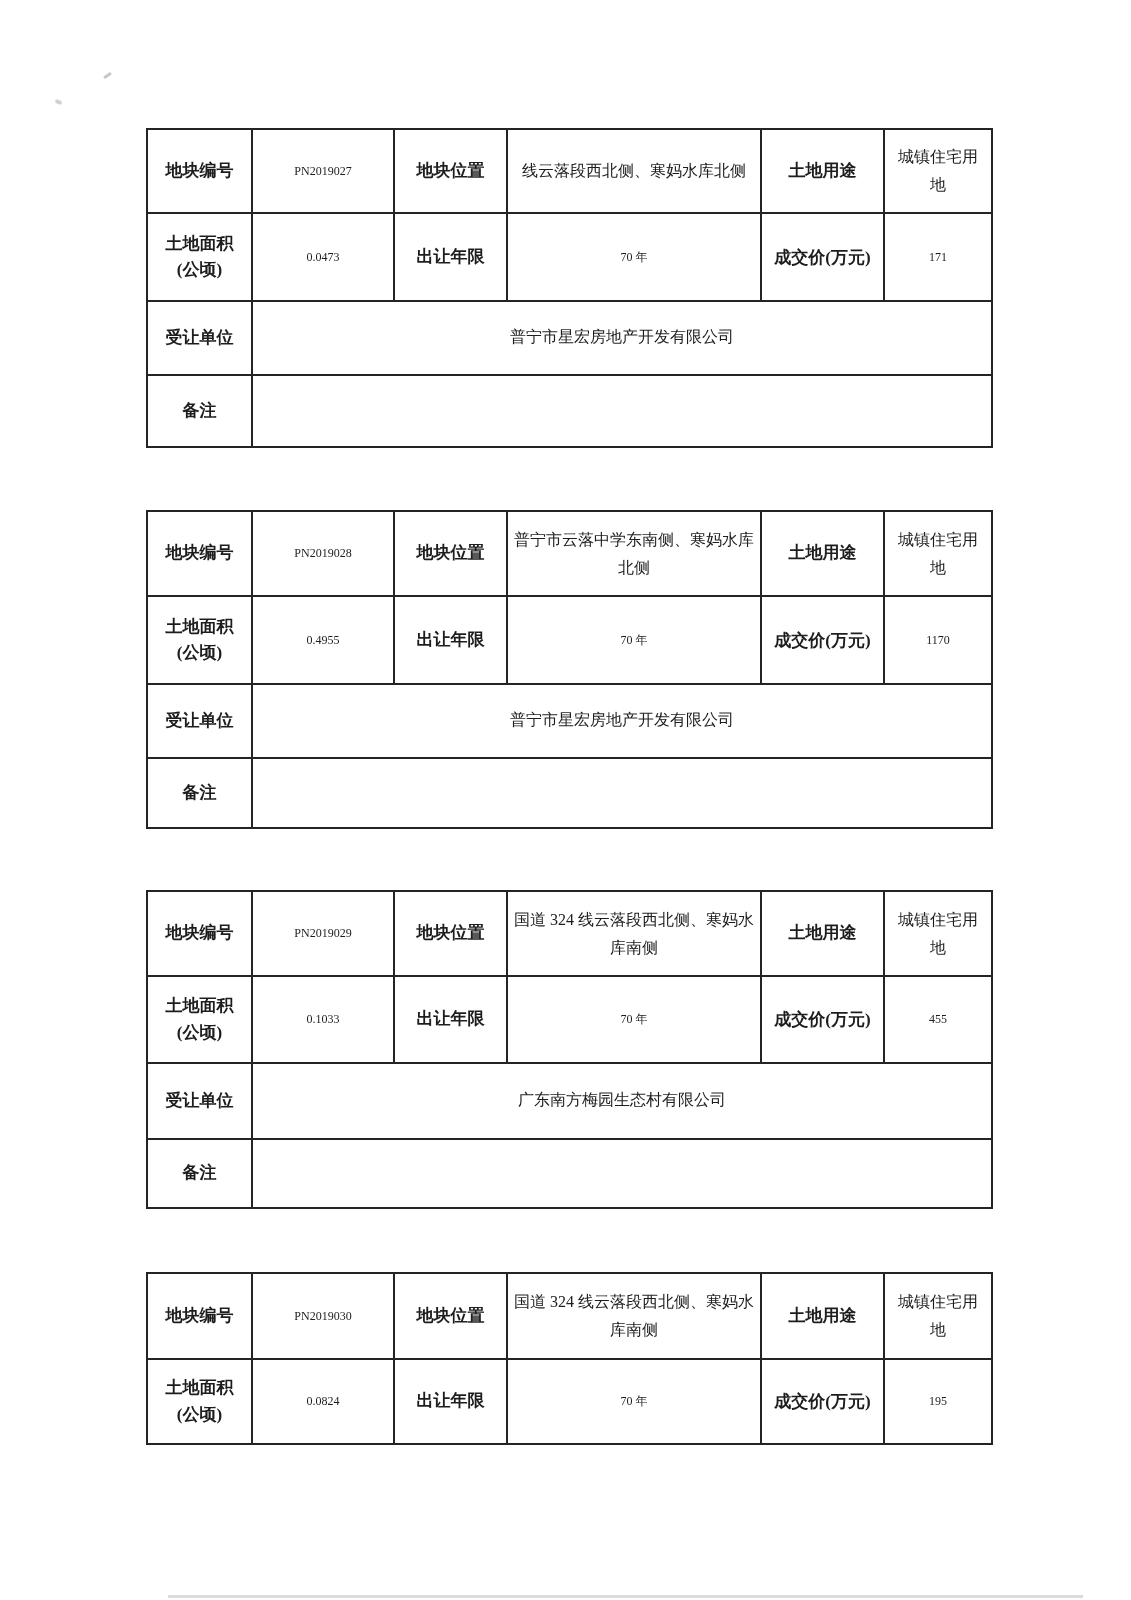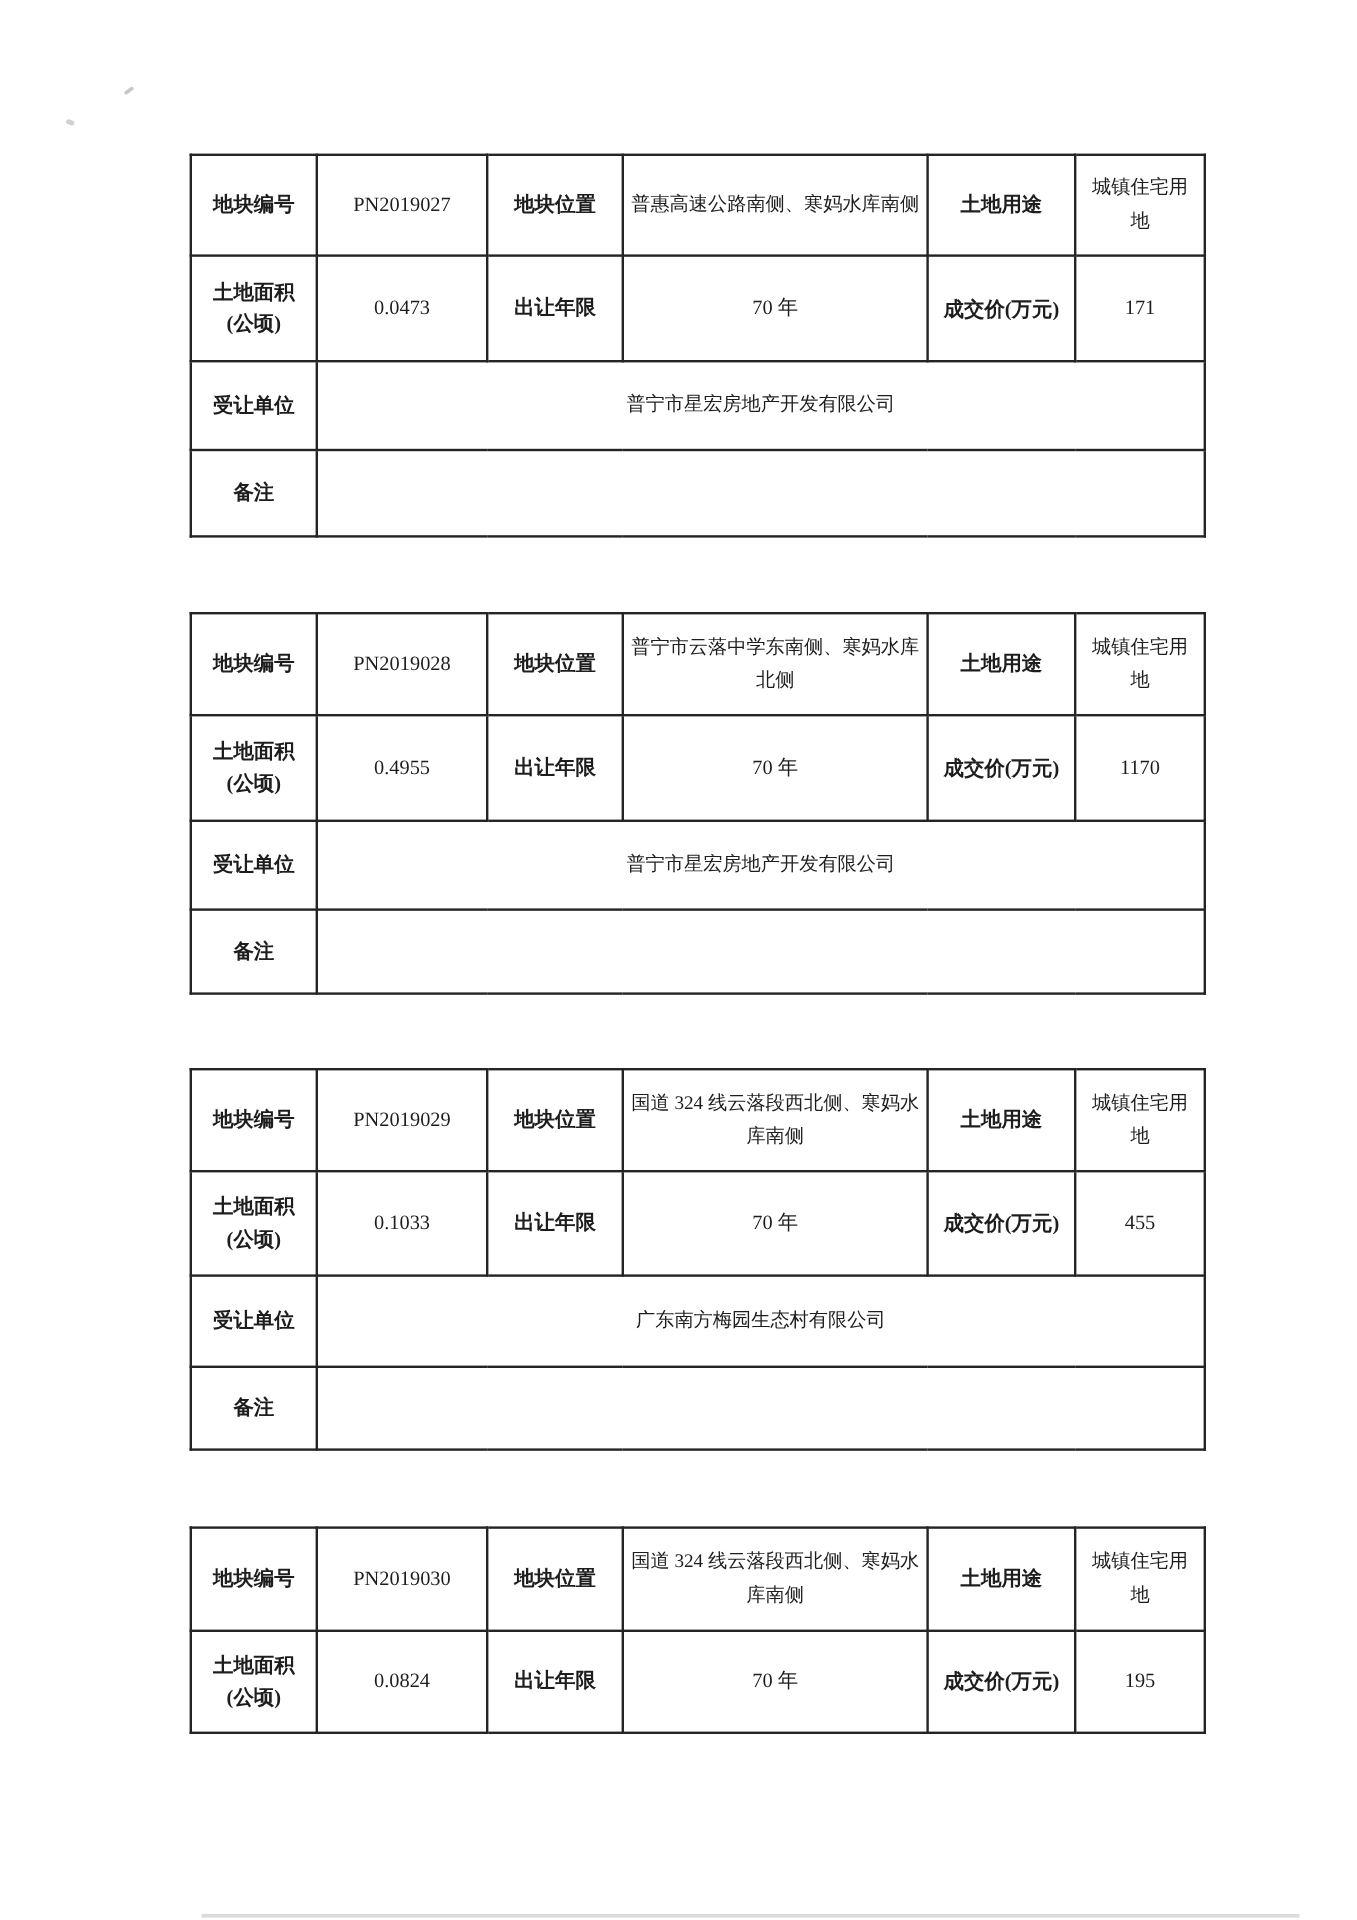--- a/index.html
+++ b/index.html
@@ -7,40 +7,40 @@
     width:1131px;height:1600px;
     background:#ffffff;
     position:relative;
     font-family:"Liberation Serif","DejaVu Serif",serif;
     color:#1d1d1d;
     overflow:hidden;
   }
   .page{position:absolute;inset:0;}
   table.land-table{
     position:absolute;
-    left:158px;
+    left:146px;
     width:845px;
     border-collapse:collapse;
     table-layout:fixed;
   }
   table.land-table td{
     border:2px solid #242424;
     text-align:center;
     vertical-align:middle;
     padding:2px 6px;
     overflow:hidden;
   }
   td.lbl{
     font-weight:bold;
     font-size:17px;
     white-space:pre-line;
     line-height:1.55;
   }
   td.val{
-    font-size:17px;
+    font-size:12px;
     line-height:1.55;
   }
   td.loc{
     font-size:16px;
     line-height:1.75;
     padding:2px 4px;
   }
   td.landuse{
     font-size:16px;
     line-height:1.75;
@@ -87,21 +87,21 @@
         <col style="width:113px">
       <col style="width:254px">
         <col style="width:123px">
         <col style="width:108px">
     </colgroup>
     <tbody>
         <tr style="height:84px">
       <td class="lbl">地块编号</td>
       <td class="val">PN2019027</td>
       <td class="lbl">地块位置</td>
-      <td class="loc">普惠高速公路南侧、寒妈水库南侧</td>
+      <td class="loc">线云落段西北侧、寒妈水库北侧</td>
       <td class="lbl">土地用途</td>
       <td class="landuse">城镇住宅用地</td>
     </tr>
     <tr style="height:88px">
       <td class="lbl">土地面积
 (公顷)</td>
       <td class="val">0.0473</td>
       <td class="lbl">出让年限</td>
       <td class="val">70 年</td>
       <td class="price-lbl">成交价(万元)</td>

